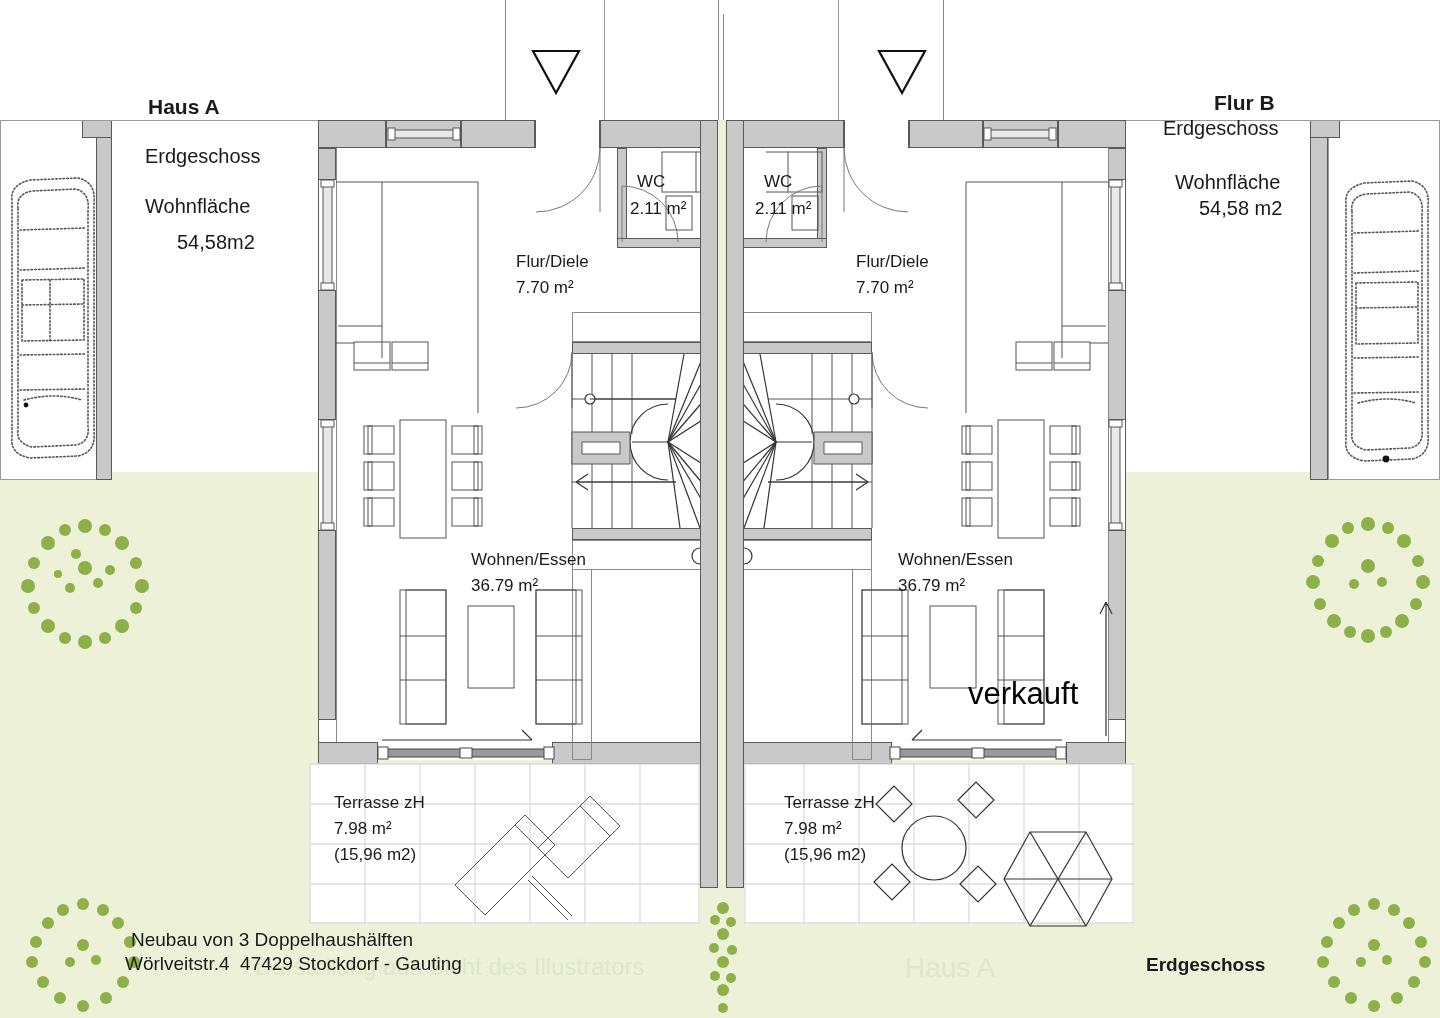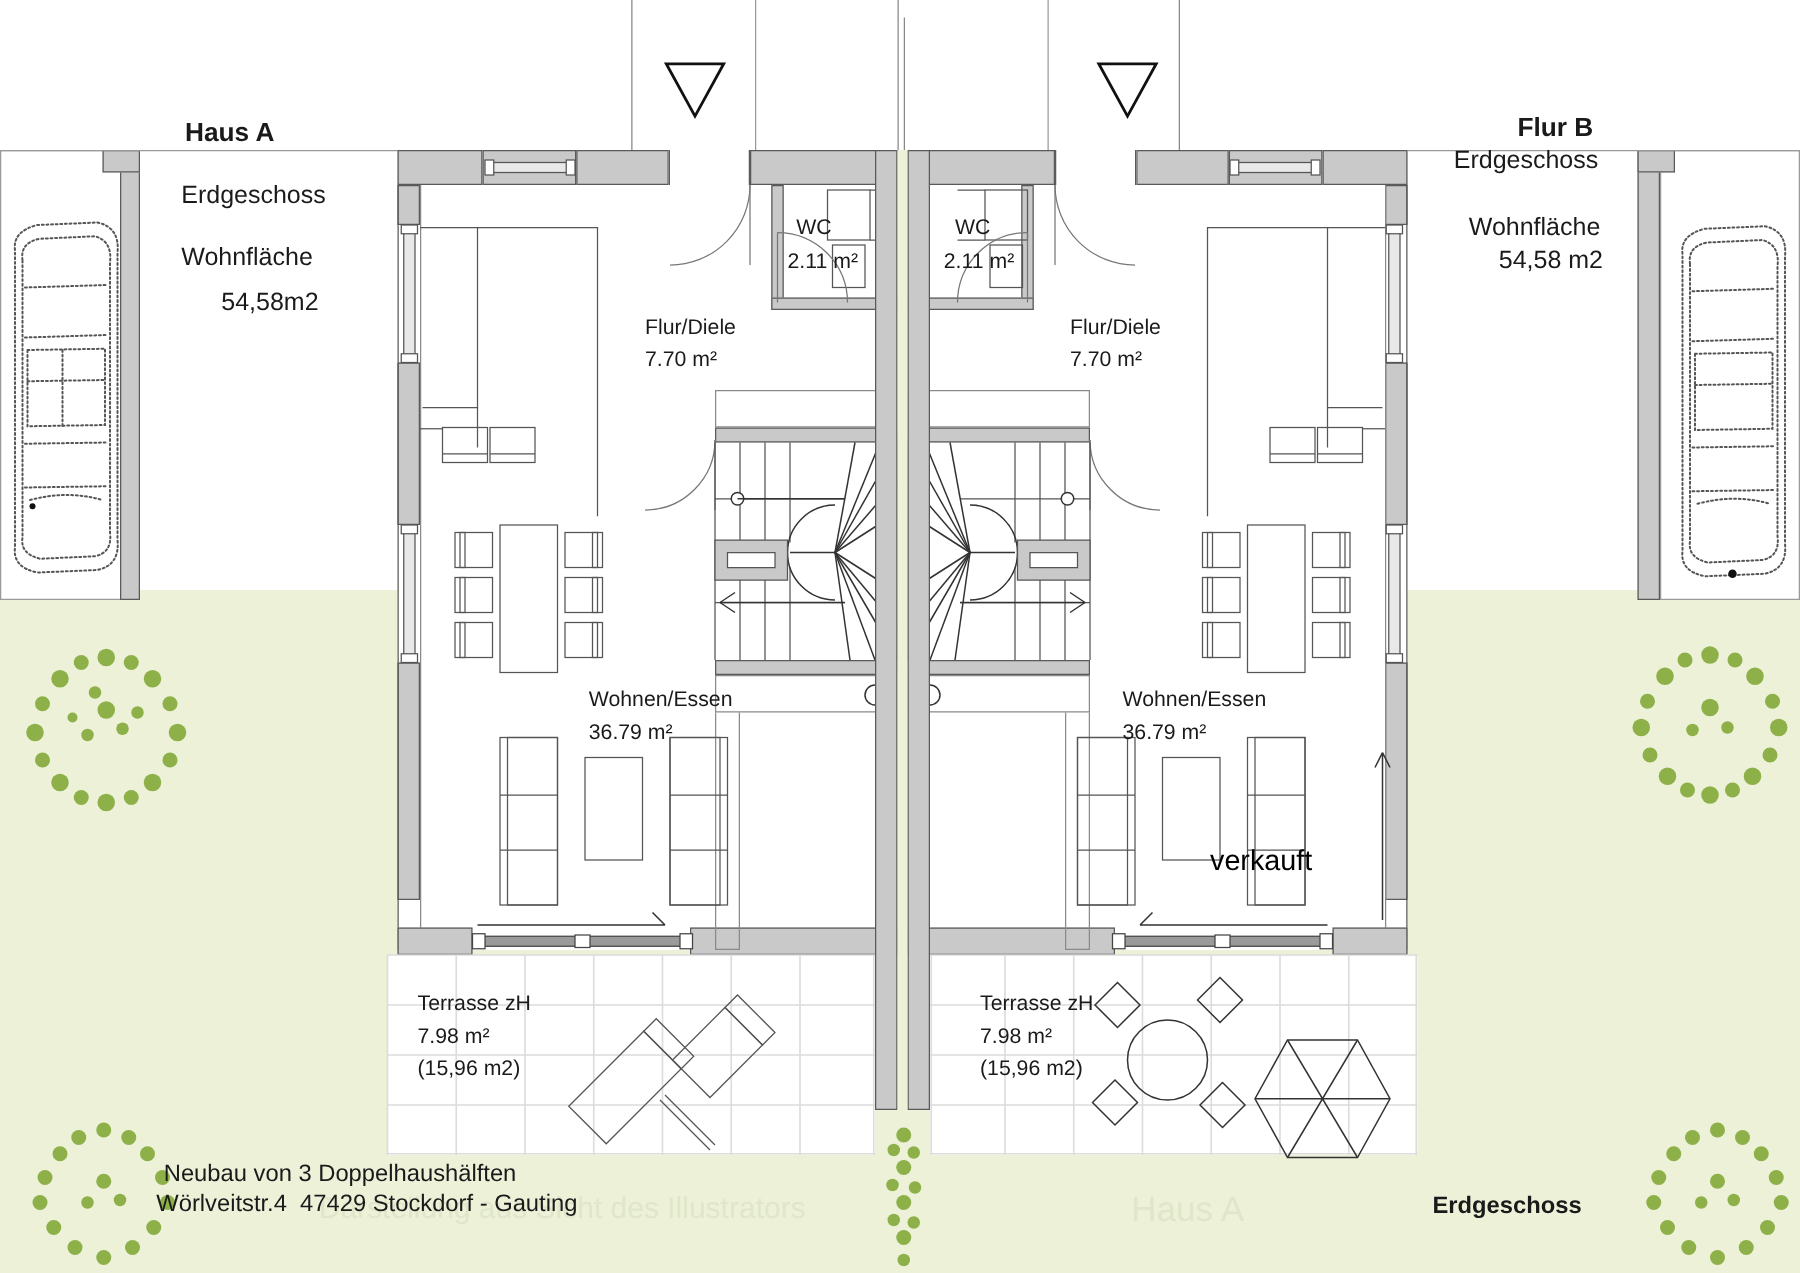--- a/index.html
+++ b/index.html
@@ -9,21 +9,21 @@
   .abs{position:absolute;}
   .lawn{background:#ecf1d8;}
   .wall{background:#c9c9c9;border:1px solid #5a5a5a;box-sizing:border-box;}
   .thin{border:1px solid #8a8a8a;box-sizing:border-box;background:transparent;}
   .white{background:#fff;}
 
   .lbl{position:absolute;white-space:pre;line-height:1.42;}
   .lbl-room{font-size:17px;color:#1a1a1a;}
   .lbl-head{font-size:21px;font-weight:bold;}
   .lbl-plain{font-size:20px;}
-  .lbl-sold{font-size:23px;color:#000;}
+  .lbl-sold{font-size:31px;color:#000;}
   .lbl-foot{font-size:19px;}
   .lbl-foot-b{font-size:19px;font-weight:bold;}
   .watermark{font-size:24px;color:#dfe6c9;white-space:pre;}
 
   svg{display:block;overflow:visible;}
   .stroke{fill:none;stroke:#555;stroke-width:1;}
   .stroke-d{fill:none;stroke:#333;stroke-width:1.2;}
   .tile{fill:none;stroke:#dcdcdc;stroke-width:1.3;}
   .door-arc{fill:none;stroke:#777;stroke-width:1;}
   .win{fill:#e8e8e8;stroke:#555;stroke-width:1;}

